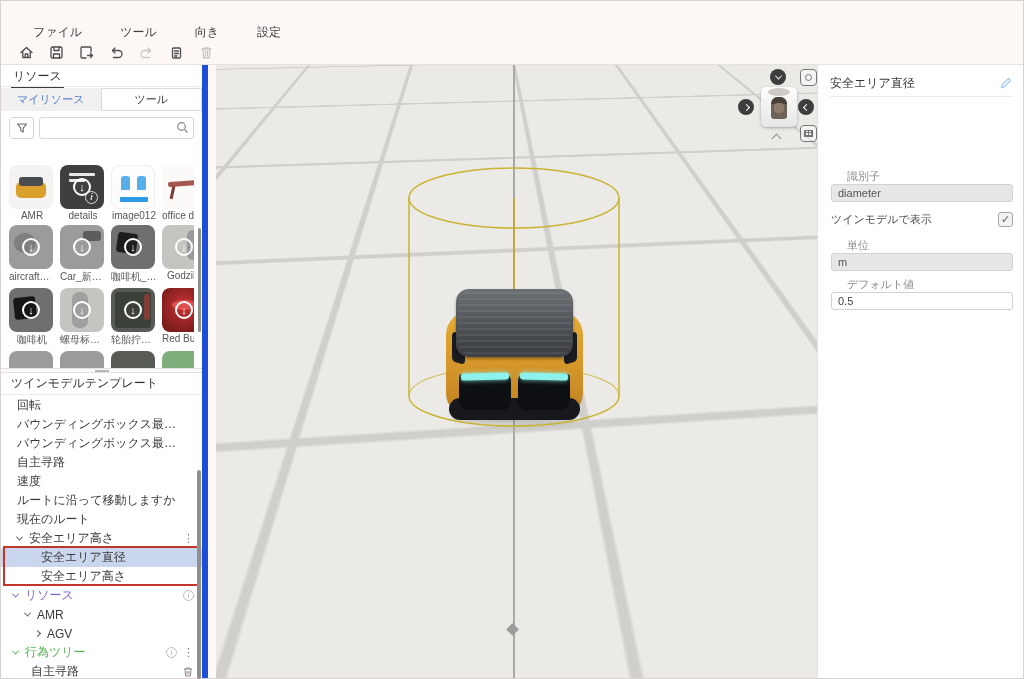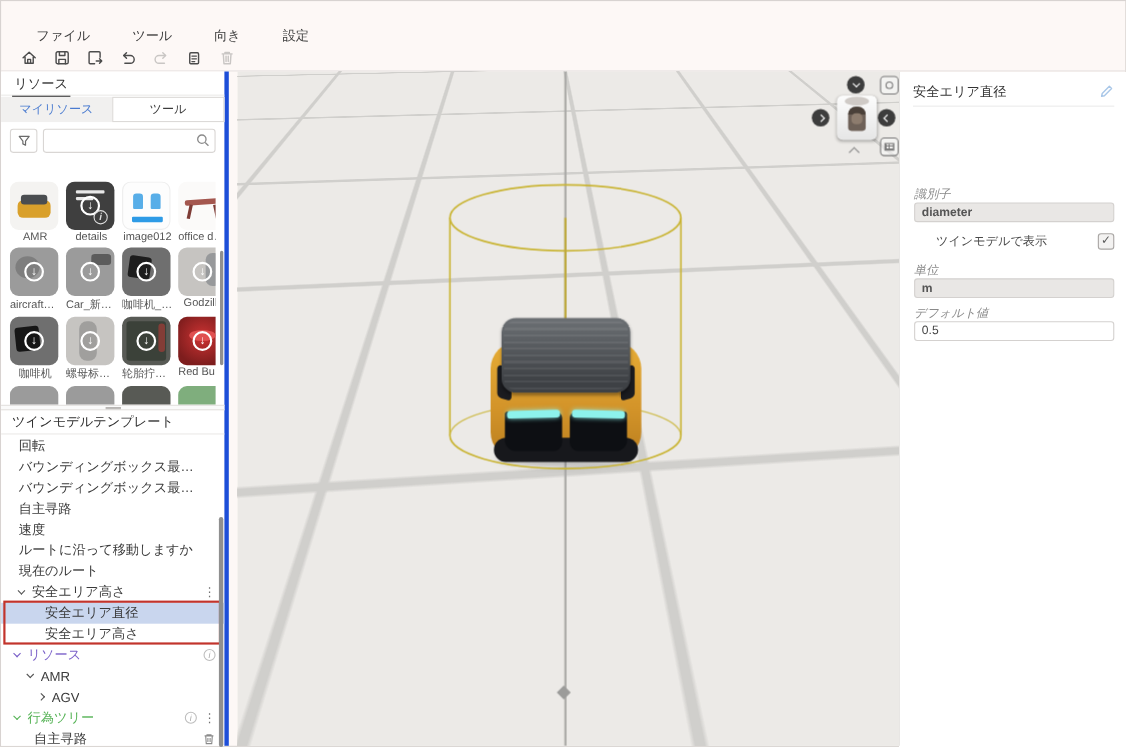--- a/index.html
+++ b/index.html
@@ -20,21 +20,21 @@
   .menu-item { font-size:12px; color:#3c3c3c; margin-right:24px;margin-left:14px; }
 
   
   .toolbar { position:absolute; left:0; top:40px; right:0; height:24px; display:flex; align-items:center;
     padding-left:12px; border-bottom:1px solid #e7e2e0; }
   .tb-btn { width:26px; height:20px; display:flex; align-items:center; justify-content:center; margin-right:4px; }
   .tb-btn svg { stroke:#4c4c4c; fill:none; stroke-width:1.3; stroke-linecap:round; stroke-linejoin:round; }
   .tb-btn.disabled svg { stroke:#c9c6c4; }
 
   
-  .left-panel { position:absolute; left:0; top:64px; width:207px; bottom:0; background:#fff; border-right:4px solid #1d4ed8; }
+  .left-panel { position:absolute; left:0; top:64px; width:207px; bottom:0; background:#fff; border-right:6px solid #1d4ed8; }
   .lp-header { position:absolute; left:0; top:0; right:0; height:22px; border-bottom:1px solid #eceae8; }
   .lp-header span { display:inline-block; margin-left:10px; font-size:12px; color:#2f2f2f; padding:3px 2px 2px;
     border-bottom:2px solid #3a3a3a; }
   .lp-tabs { position:absolute; left:0; top:23px; right:0; height:23px; display:flex; }
   .lp-tab { flex:1; display:flex; align-items:center; justify-content:center; font-size:11px; }
   .lp-tab.active { background:#f1f0ef; color:#4a7bd0; }
   .lp-tab.inactive { background:#fff; color:#3c3c3c; border:1px solid #dcdad8; }
   .lp-searchrow { position:absolute; left:8px; right:8px; top:52px; height:22px; display:flex; }
   .filter-btn { width:25px; height:22px; border:1px solid #d9d6d4; border-radius:3px; display:flex;
     align-items:center; justify-content:center; margin-right:5px; background:#fff; }
@@ -157,25 +157,25 @@
                      repeating-linear-gradient(90deg,#767676 0 1px,transparent 1px 3px);
     border:1px solid #767676; }
   .chev-plain { position:absolute; width:7px; height:7px; border-right:1.6px solid #8e8e8e; border-bottom:1.6px solid #8e8e8e;
     transform:rotate(-135deg); }
 
   
   .right-panel { position:absolute; right:0; top:64px; width:206px; bottom:0; background:#fff; border-left:1px solid #e3e0de; }
   .rp-titlerow { position:absolute; left:12px; right:10px; top:8px; height:20px; display:flex; align-items:center; }
   .rp-title { font-size:12px; color:#333; flex:1; }
   .rp-divider { position:absolute; left:12px; right:10px; top:31px; border-top:1px solid #ececec; }
-  .rp-label { position:absolute; left:13px; font-size:11px; color:#8a8a8a;font-style:italic; }
+  .rp-label { position:absolute; left:29px; font-size:11px; color:#8a8a8a; }
   .rp-input { position:absolute; left:13px; right:10px; height:18px; border:1px solid #d4d1cf; border-radius:3px;
     font-size:11px; color:#444; padding:0 6px; outline:none; }
-  .rp-input.ro { background:#e9e7e5; color:#555;font-weight:bold; }
-  .rp-checkrow { position:absolute; left:13px; right:10px; top:146px; height:17px; display:flex; align-items:center;margin-left:20px; }
+  .rp-input.ro { background:#e9e7e5; color:#555; }
+  .rp-checkrow { position:absolute; left:13px; right:10px; top:146px; height:17px; display:flex; align-items:center; }
   .rp-checklabel { font-size:11px; color:#4a4a4a; flex:1; }
   .checkbox { width:15px; height:15px; border:1px solid #a8a5a3; border-radius:3px; background:#f3f2f1;
     color:#5b5b5b; font-size:11px; line-height:13px; text-align:center; }
 </style>
 </head>
 <body>
 
 <div class="window">
 
 

